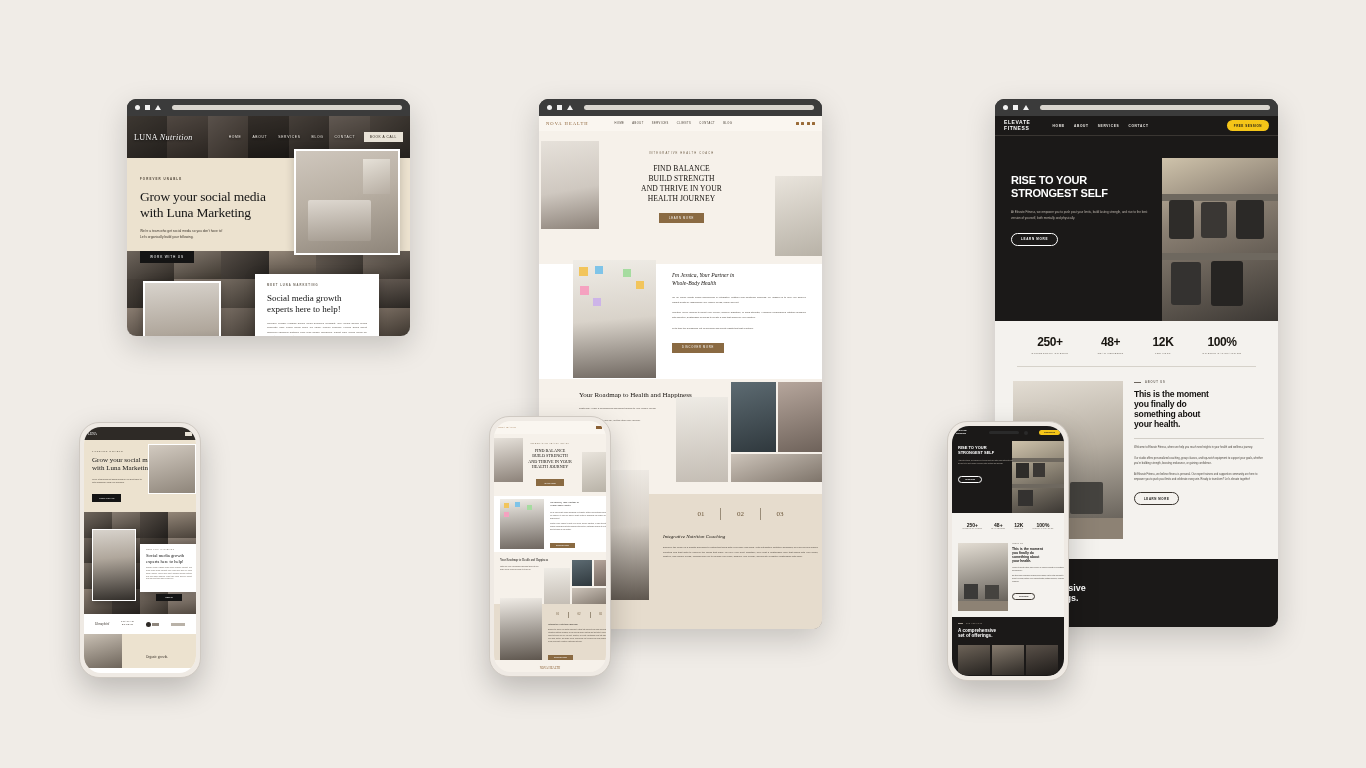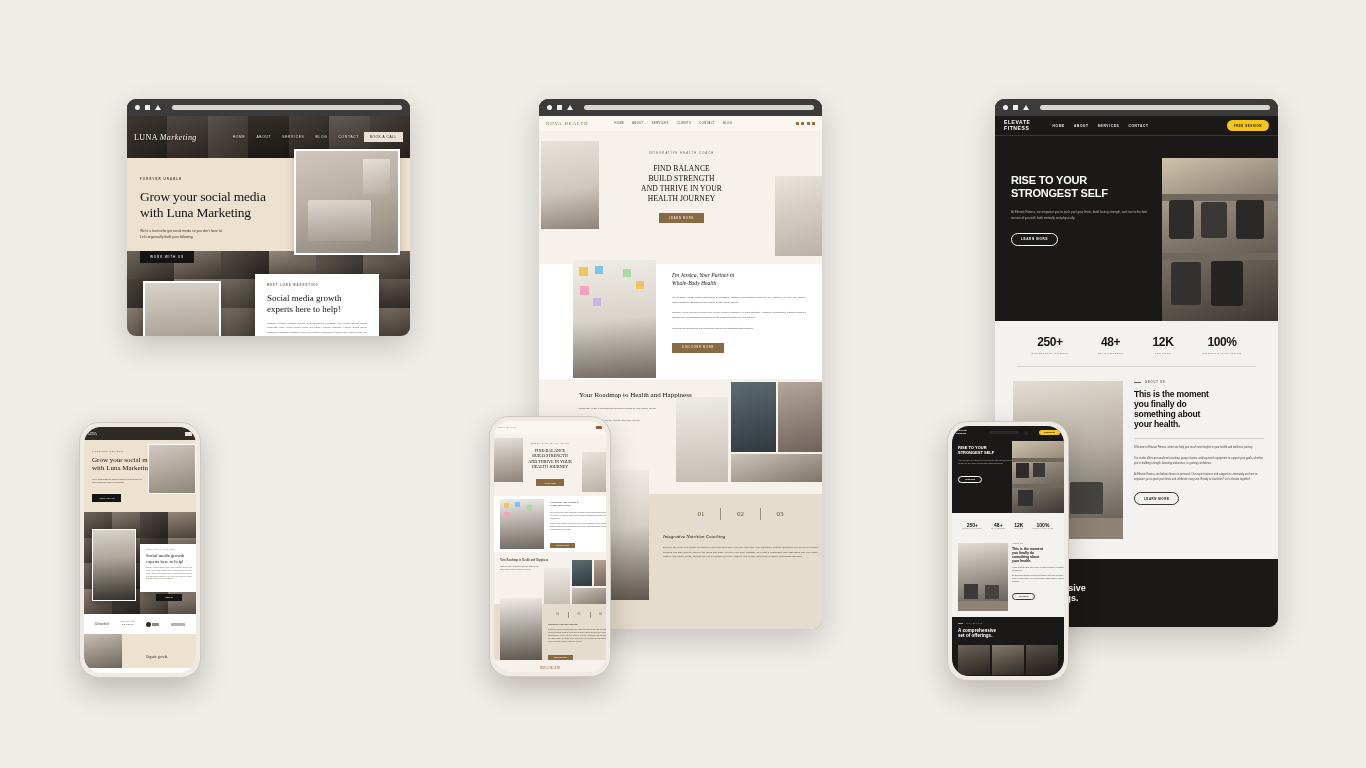--- a/index.html
+++ b/index.html
@@ -129,21 +129,21 @@
         <div class="cell" style="background:linear-gradient(170deg,#4d453e,#1f1c19)"></div>
         <div class="cell" style="background:linear-gradient(150deg,#6b6159,#302b26)"></div>
         <div class="cell" style="background:linear-gradient(160deg,#9a8d83,#4f463e)"></div>
         <div class="cell" style="background:linear-gradient(140deg,#6f655c,#332e29)"></div>
       </div>
       <div style="position:absolute;top:0;left:0;width:283px;height:42px;background:rgba(20,17,14,.42)"></div>
 
       <div class="luna-topbar">
         <div class="luna-logo">
           <span>LUNA</span>
-          <i>Marketing</i>
+          <i>Nutrition</i>
         </div>
         <nav class="luna-nav">
           <span>HOME</span>
           <span>ABOUT</span>
           <span>SERVICES</span>
           <span>BLOG</span>
           <span>CONTACT</span>
         </nav>
         <div class="luna-cta">BOOK A CALL</div>
       </div>

